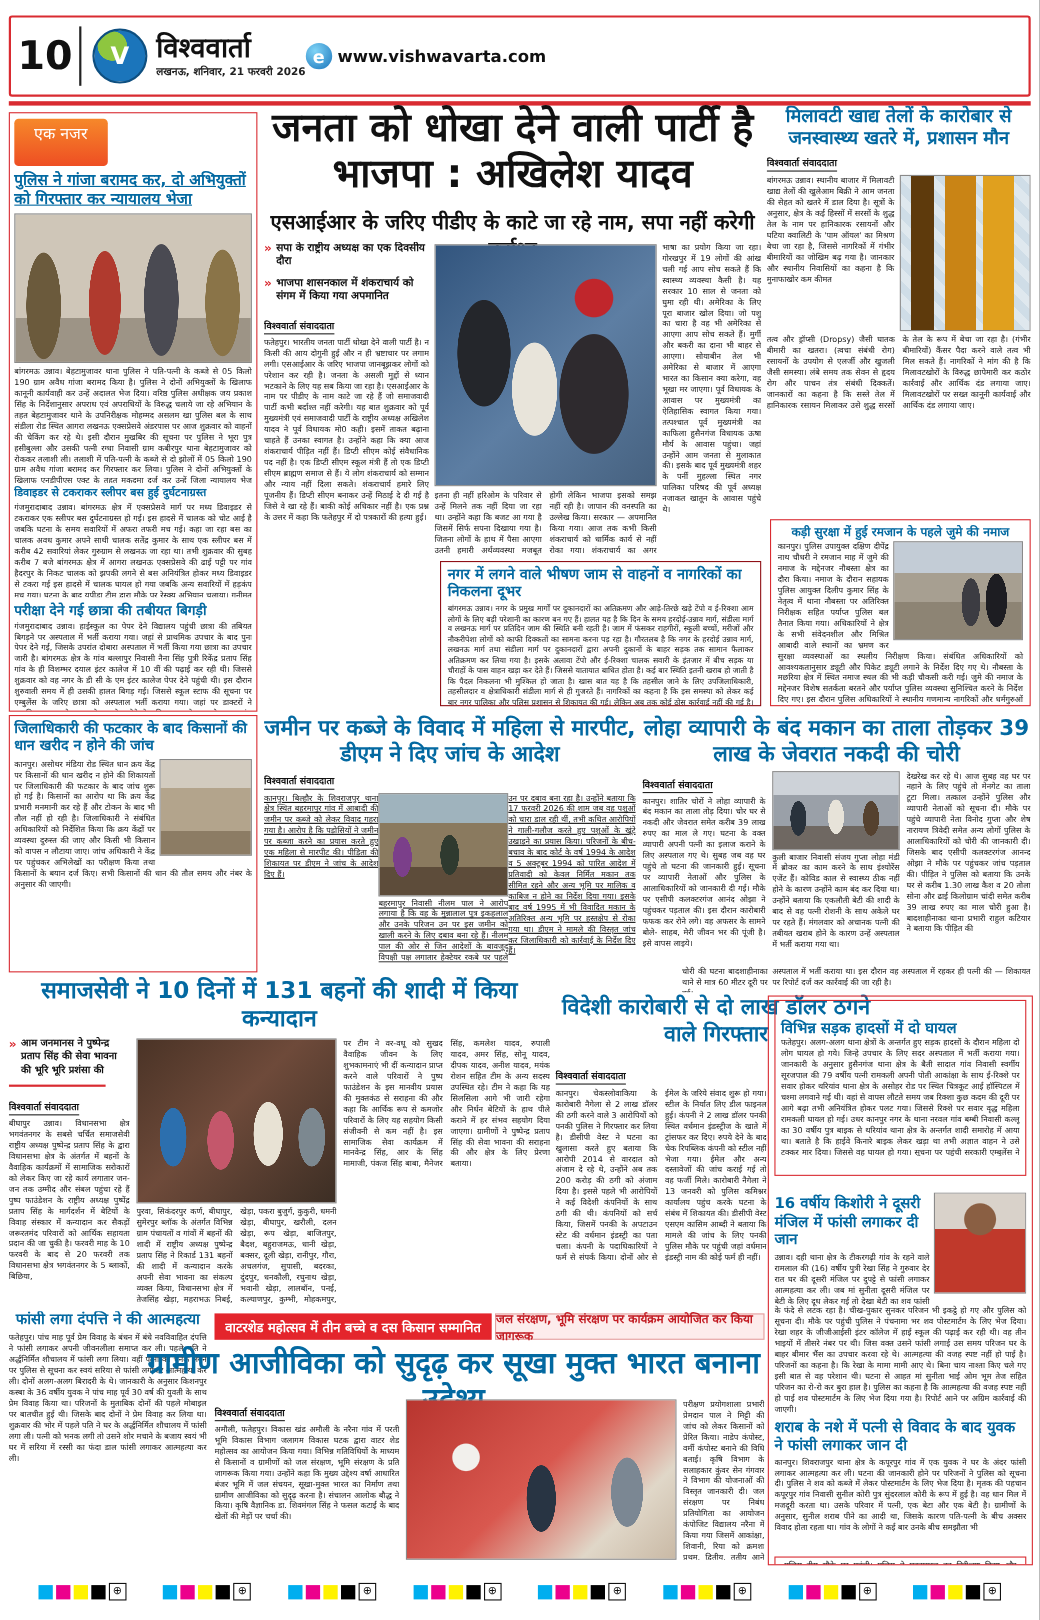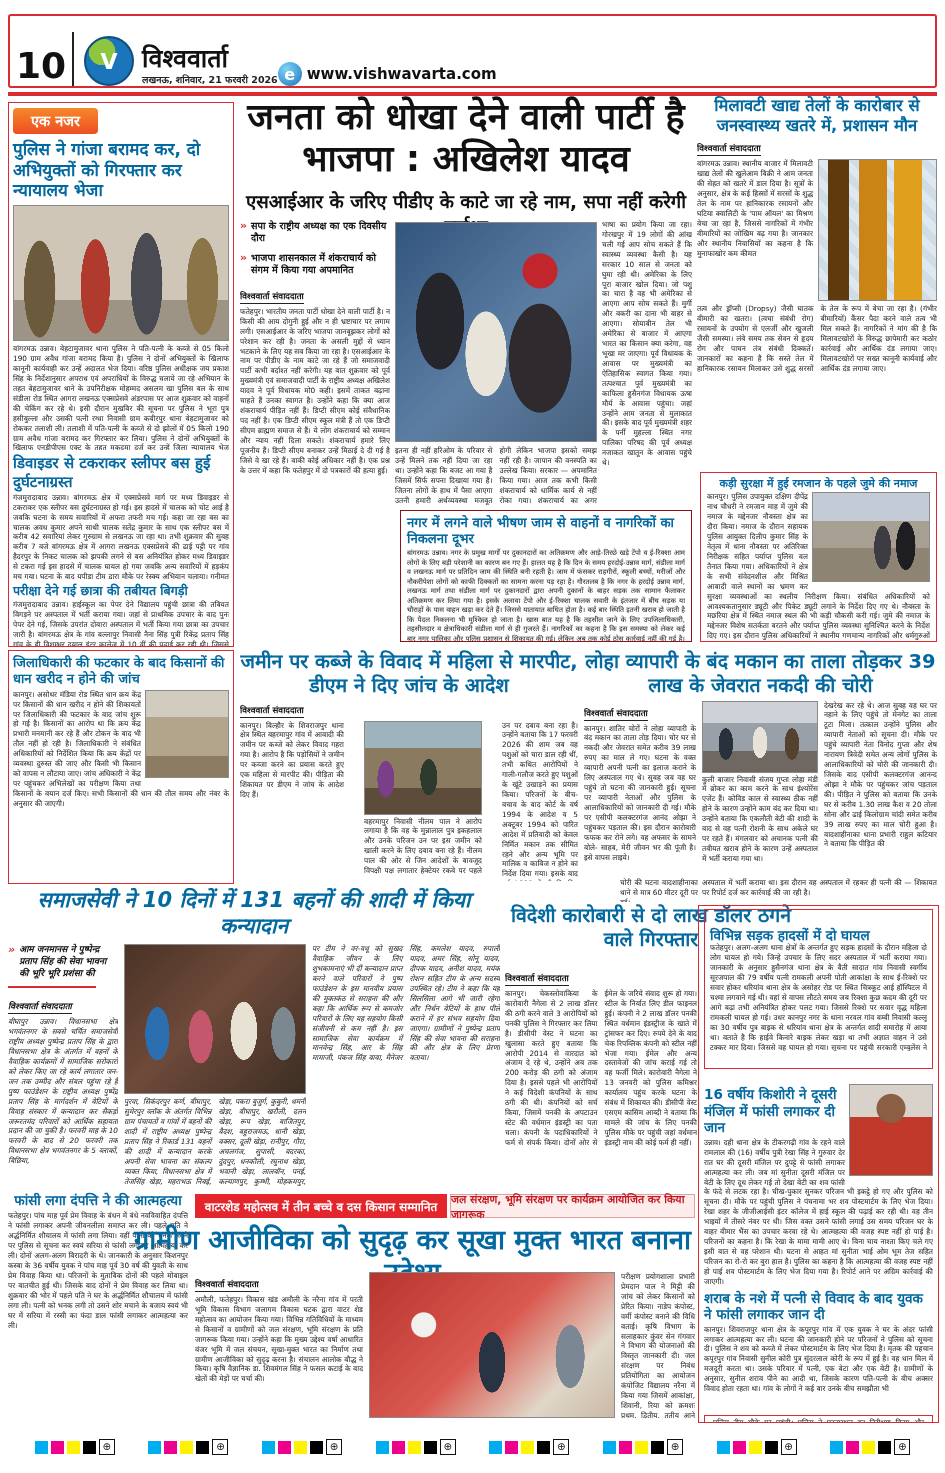--- a/index.html
+++ b/index.html
@@ -19,48 +19,48 @@
   .regsq{width:13px;height:13px;display:inline-block;}
   .reggrp{display:flex;gap:3px;align-items:center;}
   .regmark{width:14px;height:14px;border:1.6px solid #111;display:flex;align-items:center;justify-content:center;font-size:10px;line-height:1;color:#111;background:#fff;}
   .ofh{overflow:hidden;}
 </style>
 </head>
 <body>
 
 <div id="page">
 
-  <div class="abs" style="left:8px;top:14px;width:929px;height:74px;border:2.5px solid #d92b31;border-radius:3px;display:flex;align-items:flex-end;box-sizing:border-box;background:#fff;">
+  <div class="abs" style="left:8px;top:14px;width:929px;height:74px;border:2.5px solid #d92b31;border-radius:3px;display:flex;align-items:center;box-sizing:border-box;background:#fff;">
     <div style="width:62px;text-align:center;font-size:36px;font-weight:700;">10</div>
     <div style="width:2px;height:54px;background:#222;"></div>
     <div style="width:46px;height:46px;border-radius:50%;margin:0 8px 0 10px;background:radial-gradient(circle at 35% 30%,#8ec63f 0 30%,#1b75bb 31% 100%);display:flex;align-items:center;justify-content:center;color:#fff;font-weight:700;font-size:22px;border:2px solid #0e4f80;">
       <span>V</span>
     </div>
     <div style="display:flex;flex-direction:column;gap:2px;">
       <div style="font-size:25px;font-weight:800;line-height:1;">विश्ववार्ता</div>
       <div style="font-size:9.5px;font-weight:700;color:#222;">लखनऊ,   शनिवार, 21 फरवरी 2026</div>
     </div>
     <div style="display:flex;align-items:center;gap:5px;margin-right:14px;">
       <span style="width:24px;height:24px;border-radius:50%;background:radial-gradient(circle at 35% 30%,#7fd4f7,#1b75bb);color:#fff;font-weight:700;font-size:16px;display:flex;align-items:center;justify-content:center;">e</span>
       <span style="font-size:15px;font-weight:700;">www.vishwavarta.com</span>
     </div>
   </div>
   <div class="abs" style="left:8px;top:92px;width:929px;height:4px;background:#d92b31;"></div>
 
   <div class="abs redbox ofh" style="left:8px;top:102px;width:226px;height:545px;padding:4px;box-sizing:border-box;">
-    <div style="display:inline-block;background:linear-gradient(180deg,#f6882a,#ee4e23);color:#fff;font-size:14.5px;font-weight:700;padding:2px 18px 4px;border-radius:4px;margin:1px 0 5px;text-align:right;">एक नजर</div>
-    <div class="hl" style="font-size:17px;margin-bottom:4px;">पुलिस ने गांजा बरामद कर, दो अभियुक्तों को गिरफ्तार कर न्यायालय भेजा</div>
+    <div style="display:inline-block;background:linear-gradient(180deg,#f6882a,#ee4e23);color:#fff;font-size:14.5px;font-weight:400;padding:2px 18px 21px;border-radius:4px;margin:1px 0 5px;text-align:right;">एक नजर</div>
+    <div class="hl" style="font-size:14px;margin-bottom:4px;text-decoration:underline;">पुलिस ने गांजा बरामद कर, दो अभियुक्तों को गिरफ्तार कर न्यायालय भेजा</div>
     <div class="photo" style="width:100%;height:136px;background:
            radial-gradient(ellipse 26px 80px at 12% 62%,#6b5a3c 0 60%,transparent 61%),
            radial-gradient(ellipse 24px 78px at 38% 60%,#b03a2e 0 60%,transparent 61%),
            radial-gradient(ellipse 26px 84px at 62% 58%,#4a4a52 0 60%,transparent 61%),
            radial-gradient(ellipse 26px 80px at 88% 60%,#8a7448 0 60%,transparent 61%),
            linear-gradient(180deg,#cfc6b8 0 70%,#9d9486 70% 100%);"></div>
     <div class="j ofh" style="height:106px;margin-top:3px;">बांगरमऊ उन्नाव। बेहटामुजावर थाना पुलिस ने पति-पत्नी के कब्जे से 05 किलो 190 ग्राम अवैध गांजा बरामद किया है। पुलिस ने दोनों अभियुक्तों के खिलाफ कानूनी कार्यवाही कर उन्हें अदालत भेज दिया। वरिष्ठ पुलिस अधीक्षक जय प्रकाश सिंह के निर्देशानुसार अपराध एवं अपराधियों के विरुद्ध चलाये जा रहे अभियान के तहत बेहटामुजावर थाने के उपनिरीक्षक मोहम्मद असलम खा पुलिस बल के साथ संडीला रोड स्थित आगरा लखनऊ एक्सप्रेसवे अंडरपास पर आज शुक्रवार को वाहनों की चेकिंग कर रहे थे। इसी दौरान मुखबिर की सूचना पर पुलिस ने भूरा पुत्र हसीबुल्ला और उसकी पत्नी रग्धा निवासी ग्राम कबीरपुर थाना बेहटामुजावर को रोककर तलाशी ली। तलाशी में पति-पत्नी के कब्जे से दो झोलों में 05 किलो 190 ग्राम अवैध गांजा बरामद कर गिरफ्तार कर लिया। पुलिस ने दोनों अभियुक्तों के खिलाफ एनडीपीएस एक्ट के तहत मुकदमा दर्ज कर उन्हें जिला न्यायालय भेज दिया।</div>
-    <div class="hl" style="font-size:15px;margin:4px 0 2px;">डिवाइडर से टकराकर स्लीपर बस हुई दुर्घटनाग्रस्त</div>
+    <div class="hl" style="font-size:10px;margin:4px 0 2px;">डिवाइडर से टकराकर स्लीपर बस हुई दुर्घटनाग्रस्त</div>
     <div class="j ofh" style="height:86px;">गंजमुरादाबाद उन्नाव। बांगरमऊ क्षेत्र में एक्सप्रेसवे मार्ग पर मध्य डिवाइडर से टकराकर एक स्लीपर बस दुर्घटनाग्रस्त हो गई। इस हादसे में चालक को चोट आई है जबकि घटना के समय सवारियों में अफरा तफरी मच गई। कहा जा रहा बस का चालक अवध कुमार अपने साथी चालक सतेंद्र कुमार के साथ एक स्लीपर बस में करीब 42 सवारियां लेकर गुरुग्राम से लखनऊ जा रहा था। तभी शुक्रवार की सुबह करीब 7 बजे बांगरमऊ क्षेत्र में आगरा लखनऊ एक्सप्रेसवे की ढाई पट्टी पर गांव हैदरपुर के निकट चालक को झपकी लगने से बस अनियंत्रित होकर मध्य डिवाइडर से टकरा गई इस हादसे में चालक घायल हो गया जबकि अन्य सवारियों में हड़कंप मच गया। घटना के बाद यूपीडा टीम द्वारा मौके पर रेस्क्यू अभियान चलाया। गनीमत रही सवारियों को कोई गम्भीर चोट आदि नहीं आई।</div>
     <div class="hl" style="font-size:12.5px;margin:4px 0 2px;">परीक्षा देने गई छात्रा की तबीयत बिगड़ी</div>
     <div class="j ofh" style="height:120px;">गंजमुरादाबाद उन्नाव। हाईस्कूल का पेपर देने विद्यालय पहुंची छात्रा की तबियत बिगड़ने पर अस्पताल में भर्ती कराया गया। जहां से प्राथमिक उपचार के बाद पुनः पेपर देने गई, जिसके उपरांत दोबारा अस्पताल में भर्ती किया गया छात्रा का उपचार जारी है। बांगरमऊ क्षेत्र के गांव बल्लापुर निवासी नैना सिंह पुत्री रिकेंद्र प्रताप सिंह गांव के ही विशम्भर दयाल इंटर कालेज में 10 वीं की पढ़ाई कर रही थी। जिससे शुक्रवार को वह नगर के डी सी के एम इंटर कालेज पेपर देने पहुंची थी। इस दौरान शुरुवाती समय में ही उसकी हालत बिगड़ गई। जिससे स्कूल स्टाफ की सूचना पर एम्बुलेंस के जरिए छात्रा को अस्पताल भर्ती कराया गया। जहां पर डाक्टरों ने प्राथमिक उपचार के बाद उसे पुनः पेपर देने भेज दिया गया तो छात्रा ने स्कूल पहुंच अपना पेपर दिया। जिसके बाद परिजनों ने पुनः अस्पताल में भर्ती कराया। ड्यूटीस्ट डाक्टर महेंद्र ने बताया है कि छात्रा को बुखार टाइफाइड की समस्या है जिसका उपचार चल रहा है।</div>
   </div>
 
   <div class="abs ofh" style="left:8px;top:650px;width:226px;height:234px;border:1.2px solid #d92b31;padding:4px;box-sizing:border-box;">
     <div class="hl" style="font-size:13px;margin-bottom:3px;">जिलाधिकारी की फटकार के बाद किसानों की धान खरीद न होने की जांच</div>
     <div class="photo" style="float:right;width:84px;height:88px;margin:0 0 3px 4px;background:linear-gradient(180deg,#d2cbbf 0 30%,#b3a48c 30% 75%,#8c7c64 75%);"></div>
     <div class="j">कानपुर। असोथर मंडिया रोड स्थित धान क्रय केंद्र पर किसानों की धान खरीद न होने की शिकायतों पर जिलाधिकारी की फटकार के बाद जांच शुरू हो गई है। किसानों का आरोप था कि क्रय केंद्र प्रभारी मनमानी कर रहे हैं और टोकन के बाद भी तौल नहीं हो रही है। जिलाधिकारी ने संबंधित अधिकारियों को निर्देशित किया कि क्रय केंद्रों पर व्यवस्था दुरुस्त की जाए और किसी भी किसान को वापस न लौटाया जाए। जांच अधिकारी ने केंद्र पर पहुंचकर अभिलेखों का परीक्षण किया तथा किसानों के बयान दर्ज किए। सभी किसानों की धान की तौल समय और नंबर के अनुसार की जाएगी।</div>
   </div>
@@ -116,21 +116,21 @@
               radial-gradient(ellipse 16px 40px at 80% 60%,#1d1d22 0 60%,transparent 61%),
               radial-gradient(ellipse 14px 36px at 60% 62%,#3c3c42 0 60%,transparent 61%),
               linear-gradient(180deg,#c3ccd6 0 32%,#a79f91 32% 62%,#8d8474 62%);"></span>
       <span>कानपुर। पुलिस उपायुक्त दक्षिण दीपेंद्र नाथ चौधरी ने रमजान माह में जुमे की नमाज के मद्देनजर नौबस्ता क्षेत्र का दौरा किया। नमाज के दौरान सहायक पुलिस आयुक्त दिलीप कुमार सिंह के नेतृत्व में थाना नौबस्ता पर अतिरिक्त निरीक्षक सहित पर्याप्त पुलिस बल तैनात किया गया। अधिकारियों ने क्षेत्र के सभी संवेदनशील और मिश्रित आबादी वाले स्थानों का भ्रमण कर सुरक्षा व्यवस्थाओं का स्थलीय निरीक्षण किया। संबंधित अधिकारियों को आवश्यकतानुसार ड्यूटी और पिकेट ड्यूटी लगाने के निर्देश दिए गए थे। नौबस्ता के मछरिया क्षेत्र में स्थित नमाज स्थल की भी कड़ी चौकसी करी गई। जुमे की नमाज के मद्देनजर विशेष सतर्कता बरतने और पर्याप्त पुलिस व्यवस्था सुनिश्चित करने के निर्देश दिए गए। इस दौरान पुलिस अधिकारियों ने स्थानीय गणमान्य नागरिकों और धर्मगुरुओं से भी संवाद किया।</span>
     </div>
   </div>
 
   <div class="abs ofh" style="left:240px;top:650px;width:338px;height:234px;">
     <div class="hl ctr" style="font-size:19.5px;text-align:center;">जमीन पर कब्जे के विवाद में महिला से मारपीट, डीएम ने दिए जांच के आदेश</div>
     <div class="byline">विश्ववार्ता संवाददाता</div>
-    <div style="display:flex;gap:20px;">
+    <div style="display:flex;gap:0;text-decoration:underline;">
       <div class="j" style="width:104px;">कानपुर। बिल्हौर के शिवराजपुर थाना क्षेत्र स्थित बहरमापुर गांव में आबादी की जमीन पर कब्जे को लेकर विवाद गहरा गया है। आरोप है कि पड़ोसियों ने जमीन पर कब्जा करने का प्रयास करते हुए एक महिला से मारपीट की। पीड़िता की शिकायत पर डीएम ने जांच के आदेश दिए हैं।</div>
       <div style="width:118px;">
         <div class="photo" style="width:118px;height:94px;background:
                radial-gradient(ellipse 14px 30px at 18% 62%,#7b3f8a 0 60%,transparent 61%),
                radial-gradient(ellipse 14px 30px at 55% 60%,#2f3a2f 0 60%,transparent 61%),
                linear-gradient(180deg,#9fb3bd 0 28%,#8a7a5f 28% 72%,#5d4c3a 72%);"></div>
         <div class="j ofh" style="height:58px;margin-top:2px;">बहरमापुर निवासी नीलम पाल ने आरोप लगाया है कि वह के मुन्नालाल पुत्र इकहलाल और उनके परिजन उन पर इस जमीन को खाली करने के लिए दबाव बना रहे हैं। नीलम पाल की ओर से जिन आदेशों के बावजूद विपक्षी पक्ष लगातार हेक्टेयर रकबे पर पहले से मकान बना मुन्नालाल गाटा संख्या 291 में 0.020</div>
       </div>
       <div class="j ofh" style="flex:1;height:160px;">उन पर दबाव बना रहा है। उन्होंने बताया कि 17 फरवरी 2026 की शाम जब वह पशुओं को चारा डाल रही थीं, तभी कथित आरोपियों ने गाली-गलौज करते हुए पशुओं के खूंटे उखाड़ने का प्रयास किया। परिजनों के बीच-बचाव के बाद कोर्ट के वर्ष 1994 के आदेश व 5 अक्टूबर 1994 को पारित आदेश में प्रतिवादी को केवल निर्मित मकान तक सीमित रहने और अन्य भूमि पर मालिक व काबिज न होने का निर्देश दिया गया। इसके बाद वर्ष 1995 में भी विवादित मकान के अतिरिक्त अन्य भूमि पर हस्तक्षेप से रोका गया था। डीएम ने मामले की विस्तृत जांच कर जिलाधिकारी को कार्रवाई के निर्देश दिए हैं।</div>
     </div>
@@ -151,21 +151,21 @@
                linear-gradient(180deg,#cdd2d8 0 30%,#9aa0a8 30% 70%,#6f6862 70%);"></div>
         <div class="j ofh" style="height:96px;margin-top:2px;">कुली बाजार निवासी संजय गुप्ता लोहा मंडी में ब्रोकर का काम करने के साथ इंश्योरेंस एजेंट हैं। कोविड काल से स्वास्थ्य ठीक नहीं होने के कारण उन्होंने काम बंद कर दिया था। उन्होंने बताया कि एकलौती बेटी की शादी के बाद से वह पत्नी रोशनी के साथ अकेले घर पर रहते हैं। मंगलवार को अचानक पत्नी की तबीयत खराब होने के कारण उन्हें अस्पताल में भर्ती कराया गया था।</div>
       </div>
       <div class="j ofh" style="flex:1;height:172px;">देखरेख कर रहे थे। आज सुबह वह घर पर नहाने के लिए पहुंचे तो मेनगेट का ताला टूटा मिला। तत्काल उन्होंने पुलिस और व्यापारी नेताओं को सूचना दी। मौके पर पहुंचे व्यापारी नेता विनोद गुप्ता और शेष नारायण त्रिवेदी समेत अन्य लोगों पुलिस के आलाधिकारियों को चोरी की जानकारी दी। जिसके बाद एसीपी कलक्टरगंज आनन्द ओझा ने मौके पर पहुंचकर जांच पड़ताल की। पीड़ित ने पुलिस को बताया कि उनके घर से करीब 1.30 लाख कैश व 20 तोला सोना और ढाई किलोग्राम चांदी समेत करीब 39 लाख रुपए का माल चोरी हुआ है। बादशाहीनाका थाना प्रभारी राहुल कटियार ने बताया कि पीड़ित की</div>
     </div>
   </div>
 
   <div class="abs j ofh" style="left:620px;top:878px;width:78px;height:24px;">चोरी की घटना बादशाहीनाका थाने से मात्र 60 मीटर दूरी पर हुई।</div>
   <div class="abs j ofh" style="left:702px;top:878px;width:235px;height:24px;">अस्पताल में भर्ती कराया था। इस दौरान वह अस्पताल में रहकर ही पत्नी की — शिकायत पर रिपोर्ट दर्ज कर कार्रवाई की जा रही है।</div>
 
-  <div class="abs ofh" style="left:8px;top:888px;width:492px;height:298px;font-style:italic;">
+  <div class="abs ofh" style="left:8px;top:888px;width:492px;height:298px;">
     <div class="hl ctr" style="font-size:21px;">समाजसेवी ने 10 दिनों में 131 बहनों की शादी में किया कन्यादान</div>
     <div style="display:flex;gap:6px;margin-top:5px;">
       <div style="width:110px;">
         <div class="bullet">
           <span class="bl-ico">»</span>
           <span class="bl-tx" style="font-size:9px;">आम जनमानस ने पुष्पेन्द्र प्रताप सिंह की सेवा भावना की भूरि भूरि प्रशंसा की</span>
         </div>
         <div style="height:2px;background:#d92b31;width:80%;margin:2px 0 6px;"></div>
         <div class="byline">विश्ववार्ता संवाददाता</div>
         <div class="j ofh" style="height:170px;">बीघापुर उन्नाव। विधानसभा क्षेत्र भगवंतनगर के सबसे चर्चित समाजसेवी राष्ट्रीय अध्यक्ष पुष्पेन्द्र प्रताप सिंह के द्वारा विधानसभा क्षेत्र के अंतर्गत में बहनों के वैवाहिक कार्यक्रमों में सामाजिक सरोकारों को लेकर किए जा रहे कार्य लगातार जन-जन तक उम्मीद और संबल पहुंचा रहे हैं पुष्प फाउंडेशन के राष्ट्रीय अध्यक्ष पुष्पेंद्र प्रताप सिंह के मार्गदर्शन में बेटियों के विवाह संस्कार में कन्यादान कर सैकड़ों जरूरतमंद परिवारों को आर्थिक सहायता प्रदान की जा चुकी है। फरवरी माह के 10 फरवरी के बाद से 20 फरवरी तक विधानसभा क्षेत्र भगवंतनगर के 5 ब्लाकों, बिछिया,</div>

